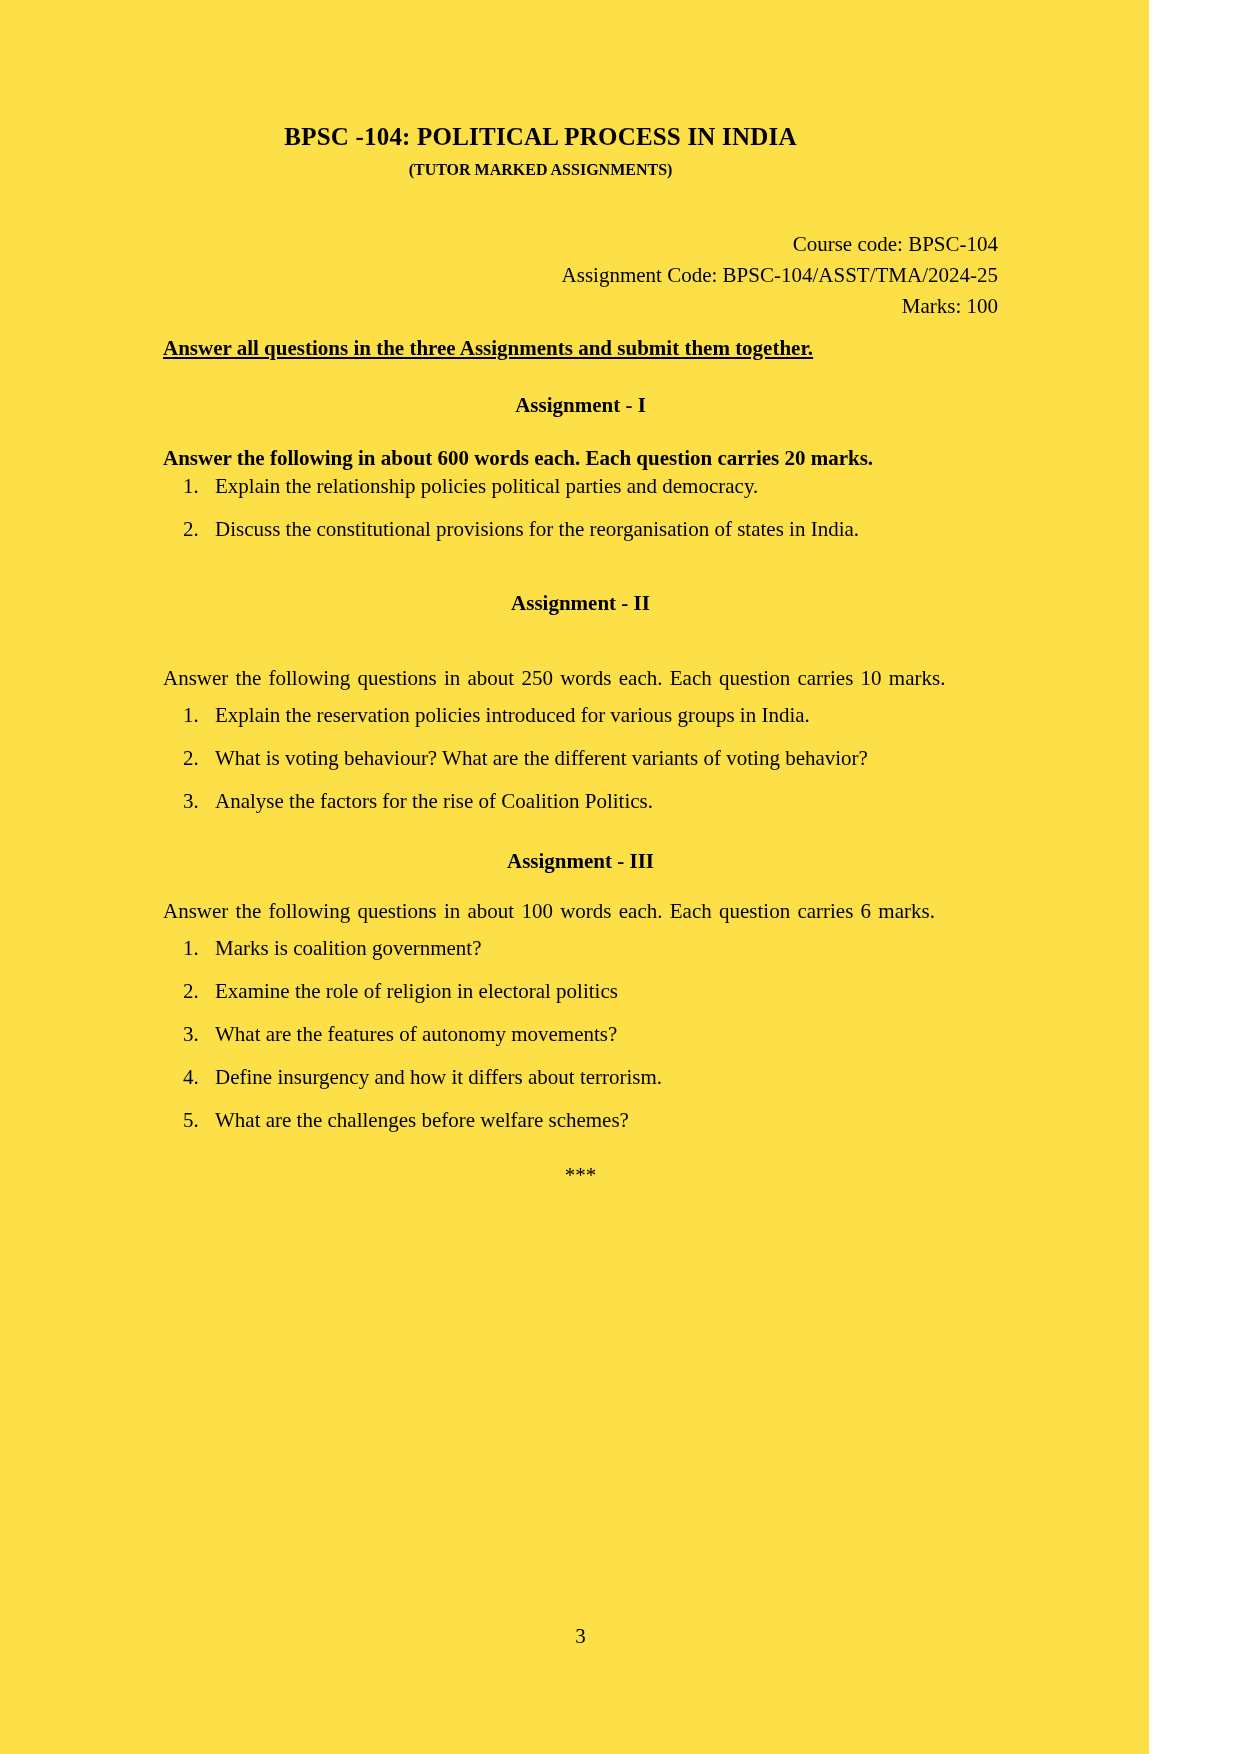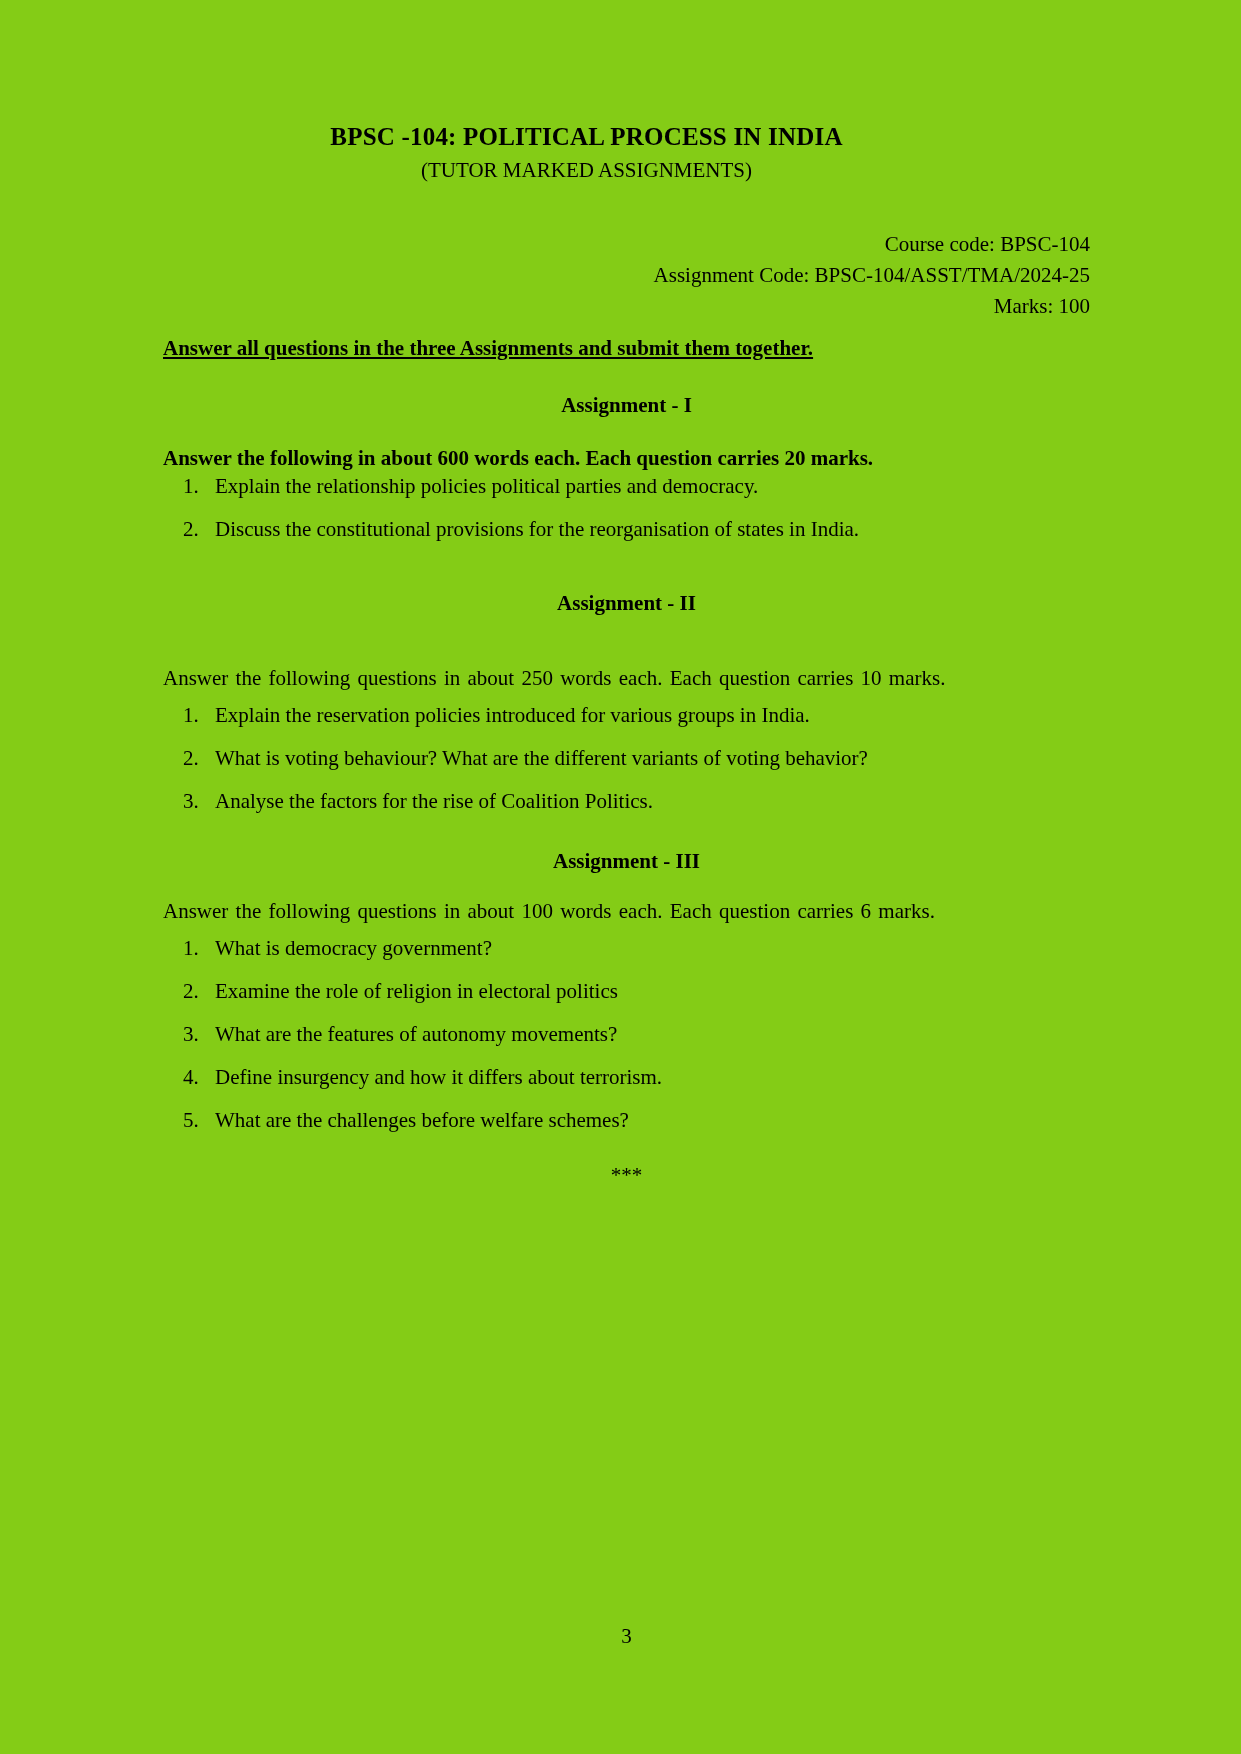--- a/index.html
+++ b/index.html
@@ -10,38 +10,38 @@
   body {
     width: 1241px;
     height: 1754px;
     font-family: "Liberation Serif", serif;
     color: #000000;
     overflow: hidden;
   }
   .page {
     position: relative;
     box-sizing: border-box;
-    width: 1241px;
+    width: 1149px;
     height: 1754px;
     padding: 121px 151px 0 163px;
-    background: #84cc16;
+    background: #fde047;
   }
   
   .doc-header { margin-right: 80px; text-align: center; }
   .doc-title {
     margin: 0;
     font-size: 25px;
     font-weight: bold;
     line-height: 32px;
     letter-spacing: 0.2px;
   }
   .doc-subtitle {
     margin: 2px 0 0 0;
-    font-size: 21px;
-    font-weight: normal;
+    font-size: 16px;
+    font-weight: bold;
     line-height: 30px;
   }
   
   .meta {
     margin-top: 44px;
     text-align: right;
     font-weight: normal;
     font-size: 21px;
     line-height: 31px;
   }
@@ -147,21 +147,21 @@
       <li><span>Explain the reservation policies introduced for various groups in India.</span></li>
       <li><span>What is voting behaviour? What are the different variants of voting behavior?</span></li>
       <li><span>Analyse the factors for the rise of Coalition Politics.</span></li>
     </ol>
   </section>
 
   <section>
     <h3 class="asg-heading h-asg3">Assignment - III</h3>
     <p class="justified p-instr3">Answer the following questions in about 100 words each. Each question carries 6 marks.</p>
     <ol class="questions ol3">
-      <li><span>What is democracy government?</span></li>
+      <li><span>Marks is coalition government?</span></li>
       <li><span>Examine the role of religion in electoral politics</span></li>
       <li><span>What are the features of autonomy movements?</span></li>
       <li><span>Define insurgency and how it differs about terrorism.</span></li>
       <li><span>What are the challenges before welfare schemes?</span></li>
     </ol>
   </section>
 
   <div class="end-marker">***</div>
 
   <div class="page-number">3</div>

